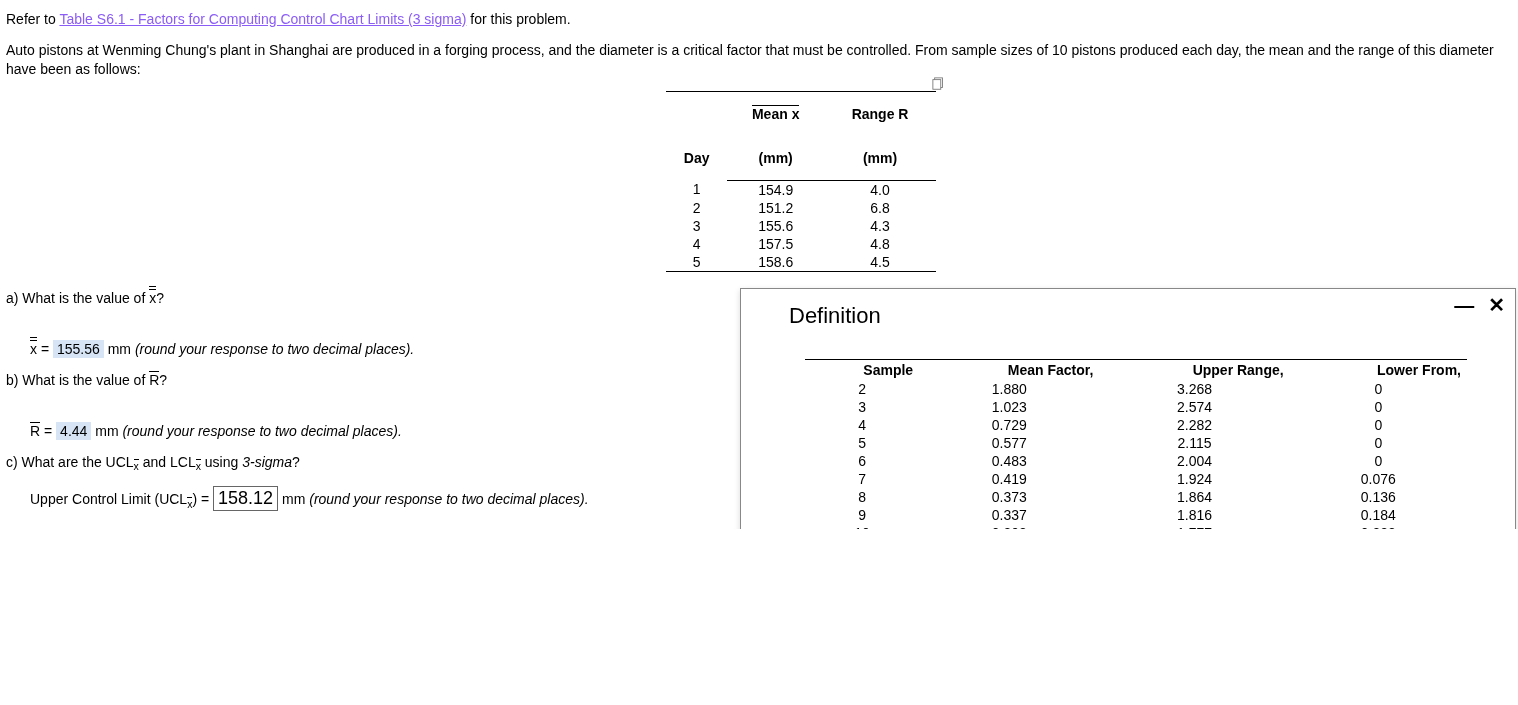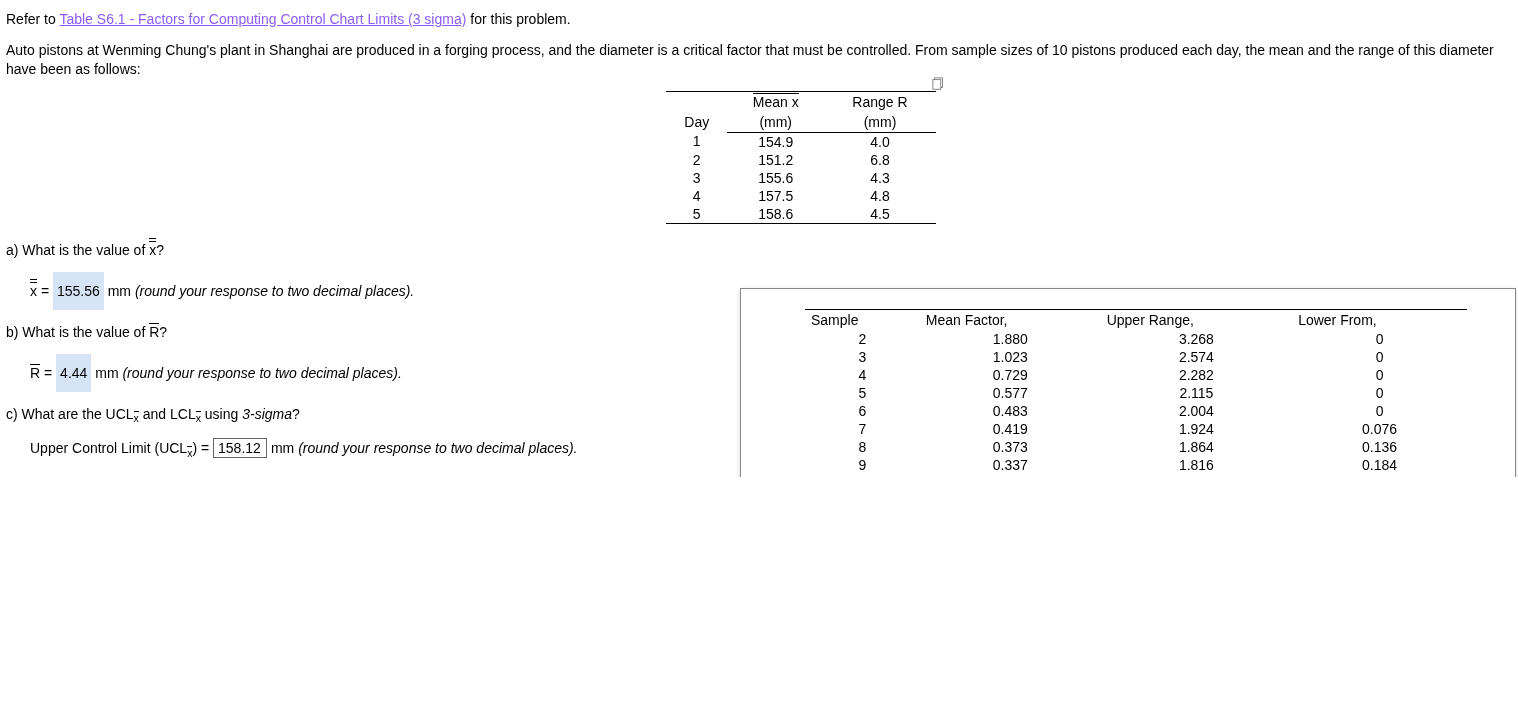--- a/index.html
+++ b/index.html
@@ -28,23 +28,23 @@
     margin-left: 660px;
     width: 270px;
     position: relative;
   }
   table.data-table {
     border-collapse: collapse;
     width: 100%;
     font-size: 14px;
   }
   table.data-table th {
-    font-weight: normal;
+    font-weight: bold;
     text-align: center;
-    padding: 2px 6px;
+    padding: 14px 6px;
   }
   table.data-table td {
     text-align: center;
     padding: 1px 6px;
   }
   .data-table thead tr.top th {
     border-top: 1px solid #000;
   }
   .data-table thead tr.bot th {
     border-bottom: 1px solid #000;
@@ -58,30 +58,31 @@
     right: -10px;
     width: 14px;
     height: 14px;
   }
   
   .q-block { margin-top: 18px; }
   .q-line { margin: 14px 0; }
   .indent { margin-left: 24px; }
   .answer-box {
     background: #d6e4f5;
-    padding: 11px 4px;
+    padding: 1px 4px;
     display: inline-block;
+    margin-top: 20px;
   }
   .input-box {
     border: 1px solid #666;
     padding: 1px 4px;
     display: inline-block;
     min-width: 44px;
-    text-align: left;
-    font-size: 14px;
+    text-align: center;
+    font-size: 18px;
   }
   .hint {
     font-style: italic;
   }
   .xbar { position: relative; display: inline-block; }
   .xbar::before {
     content: "";
     position: absolute;
     top: -1px; left: 0; right: 0;
     border-top: 1px solid #000;
@@ -132,22 +133,22 @@
   }
   .factor-table-wrap {
     margin: 20px 48px 0 64px;
   }
   table.factor-table {
     border-collapse: collapse;
     width: 100%;
     font-size: 14px;
   }
   table.factor-table th {
-    font-weight: normal;
-    text-align: left;
+    font-weight: bold;
+    text-align: right;
     padding: 2px 6px;
     border-top: 1px solid #000;
   }
   table.factor-table thead tr.last th {
     border-bottom: 1px solid #000;
     border-top: none;
   }
   table.factor-table td {
     text-align: center;
     padding: 1px 6px;
@@ -235,20 +236,27 @@
     <div class="q-line">
       <span>c) What are the UCL</span><sub><span class="xbar">x</span></sub><span> and LCL</span><sub><span class="xbar">x</span></sub><span> using </span><span class="hint">3-sigma</span><span>?</span>
     </div>
     <div class="q-line indent">
       <span>Upper Control Limit (UCL</span><sub><span class="xbar">x</span></sub><span>) = </span><span class="input-box">158.12</span><span> mm </span><span class="hint">(round your response to two decimal places).</span>
     </div>
 
   </div>
 
   <div class="popup">
+    <div class="popup-header">
+      <span>Definition</span>
+      <div class="popup-controls">
+        <span>—</span>
+        <span>✕</span>
+      </div>
+    </div>
     <div class="factor-table-wrap">
       <table class="factor-table">
         <thead>
           <tr>
             <th>Sample</th>
             <th>Mean Factor,</th>
             <th>Upper Range,</th>
             <th>Lower From,</th>
           </tr>
         </thead>

